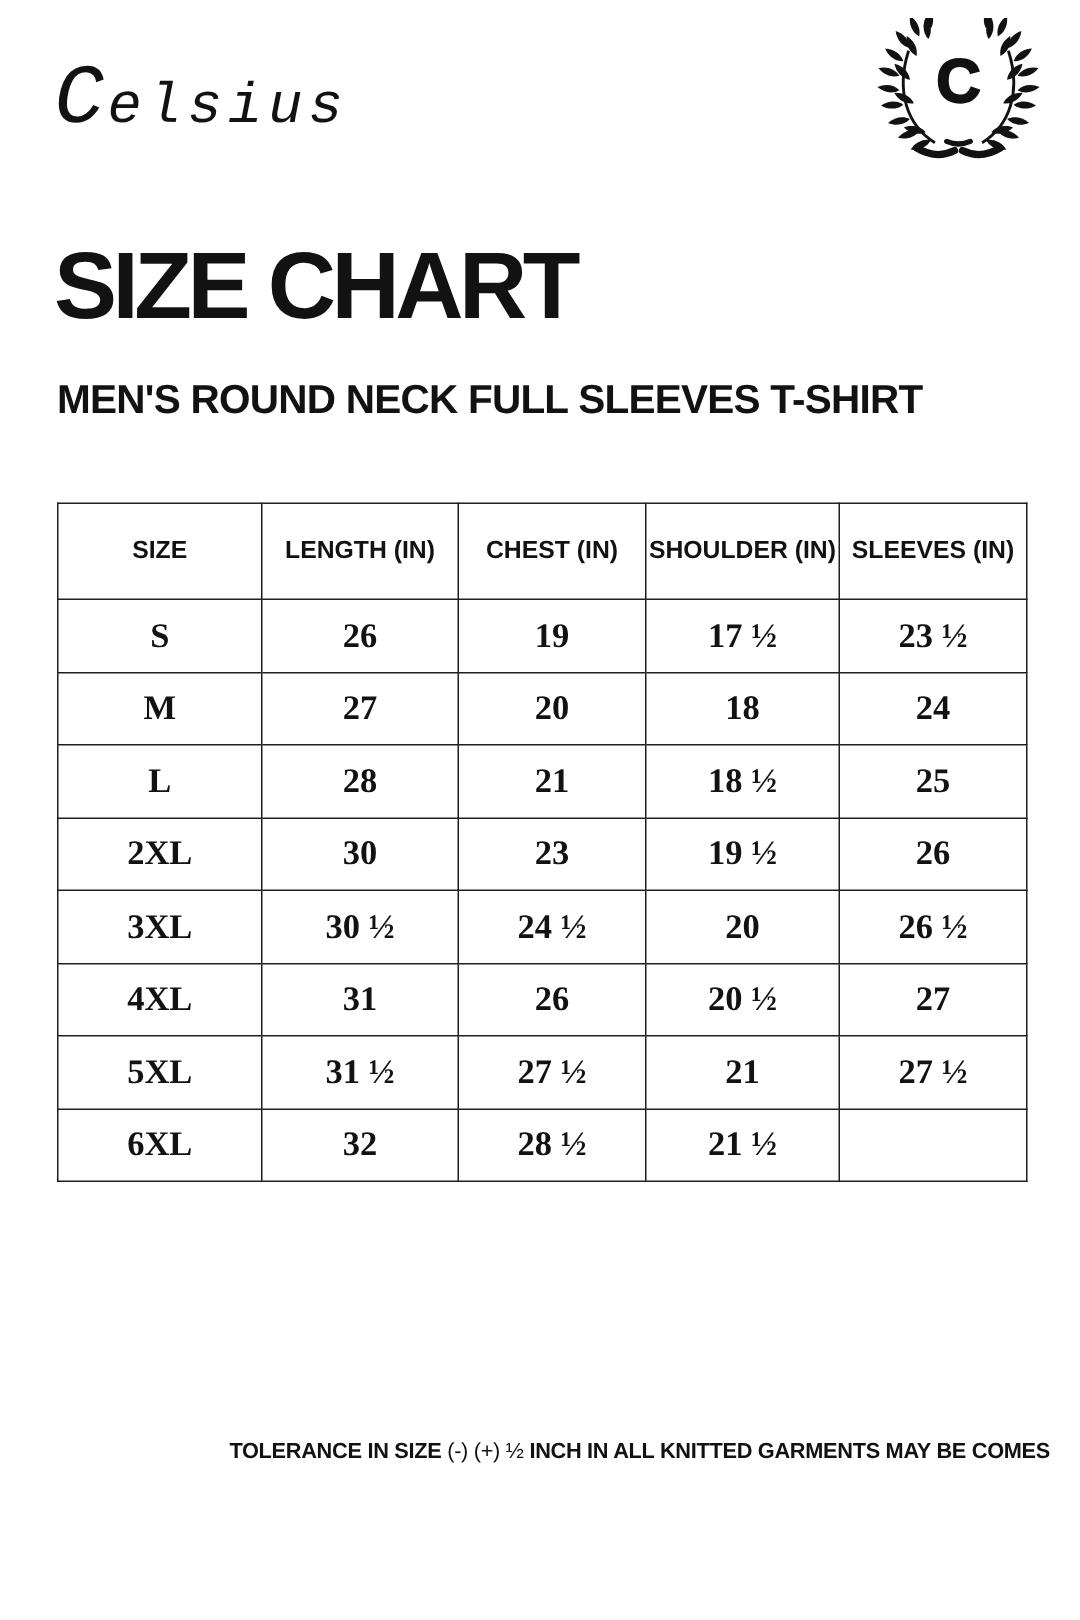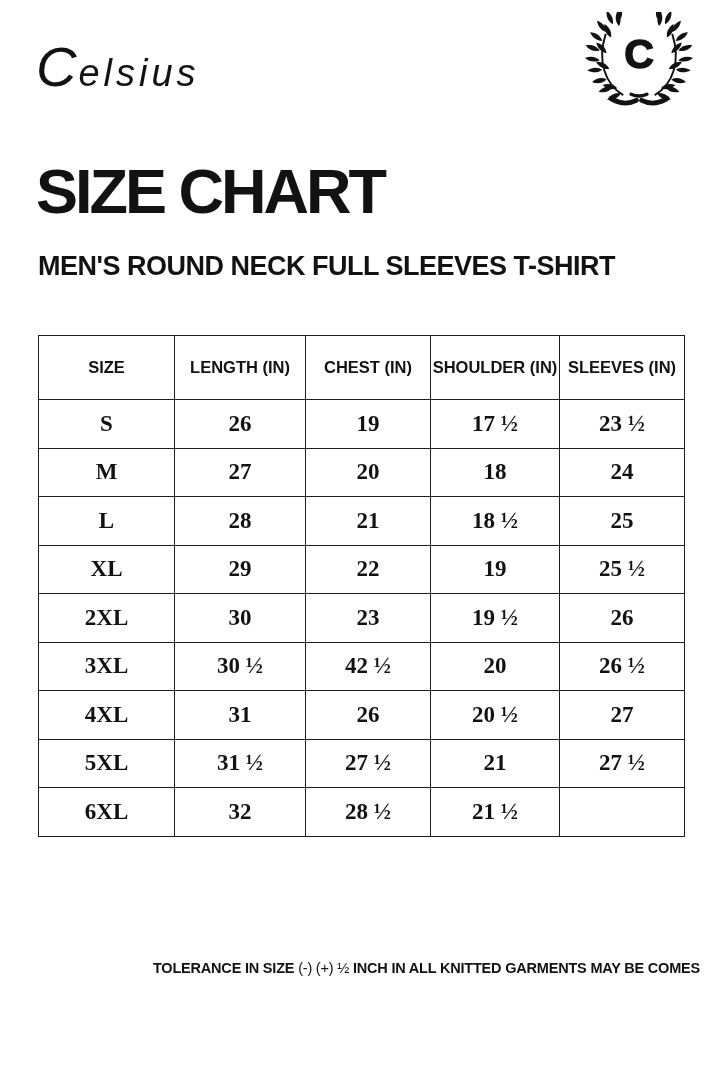--- a/index.html
+++ b/index.html
@@ -14,21 +14,21 @@
     width:720px;height:1080px;
     margin:0 auto;
     background:var(--bg);
     color:var(--text);
     overflow:hidden;
     font-family:"Liberation Sans",sans-serif;
   }
   
   .brand-script{
     position:absolute;left:36px;top:34px;
-    font-family:Liberation Sans, sans-serif;
+    font-family:Liberation Mono, monospace;
     font-style:italic;
     font-size:38px;
     letter-spacing:4px;
     color:var(--text);
   }
   .brand-script::first-letter{
     font-size:56px;
     letter-spacing:2px;
   }
   .wreath{
@@ -175,37 +175,30 @@
           <td>24</td>
         </tr>
         <tr>
           <td>L</td>
           <td>28</td>
           <td>21</td>
           <td>18 ½</td>
           <td>25</td>
         </tr>
         <tr>
-          <td>XL</td>
-          <td>29</td>
-          <td>22</td>
-          <td>19</td>
-          <td>25 ½</td>
-        </tr>
-        <tr>
           <td>2XL</td>
           <td>30</td>
           <td>23</td>
           <td>19 ½</td>
           <td>26</td>
         </tr>
         <tr>
           <td>3XL</td>
           <td>30 ½</td>
-          <td>42 ½</td>
+          <td>24 ½</td>
           <td>20</td>
           <td>26 ½</td>
         </tr>
         <tr>
           <td>4XL</td>
           <td>31</td>
           <td>26</td>
           <td>20 ½</td>
           <td>27</td>
         </tr>

